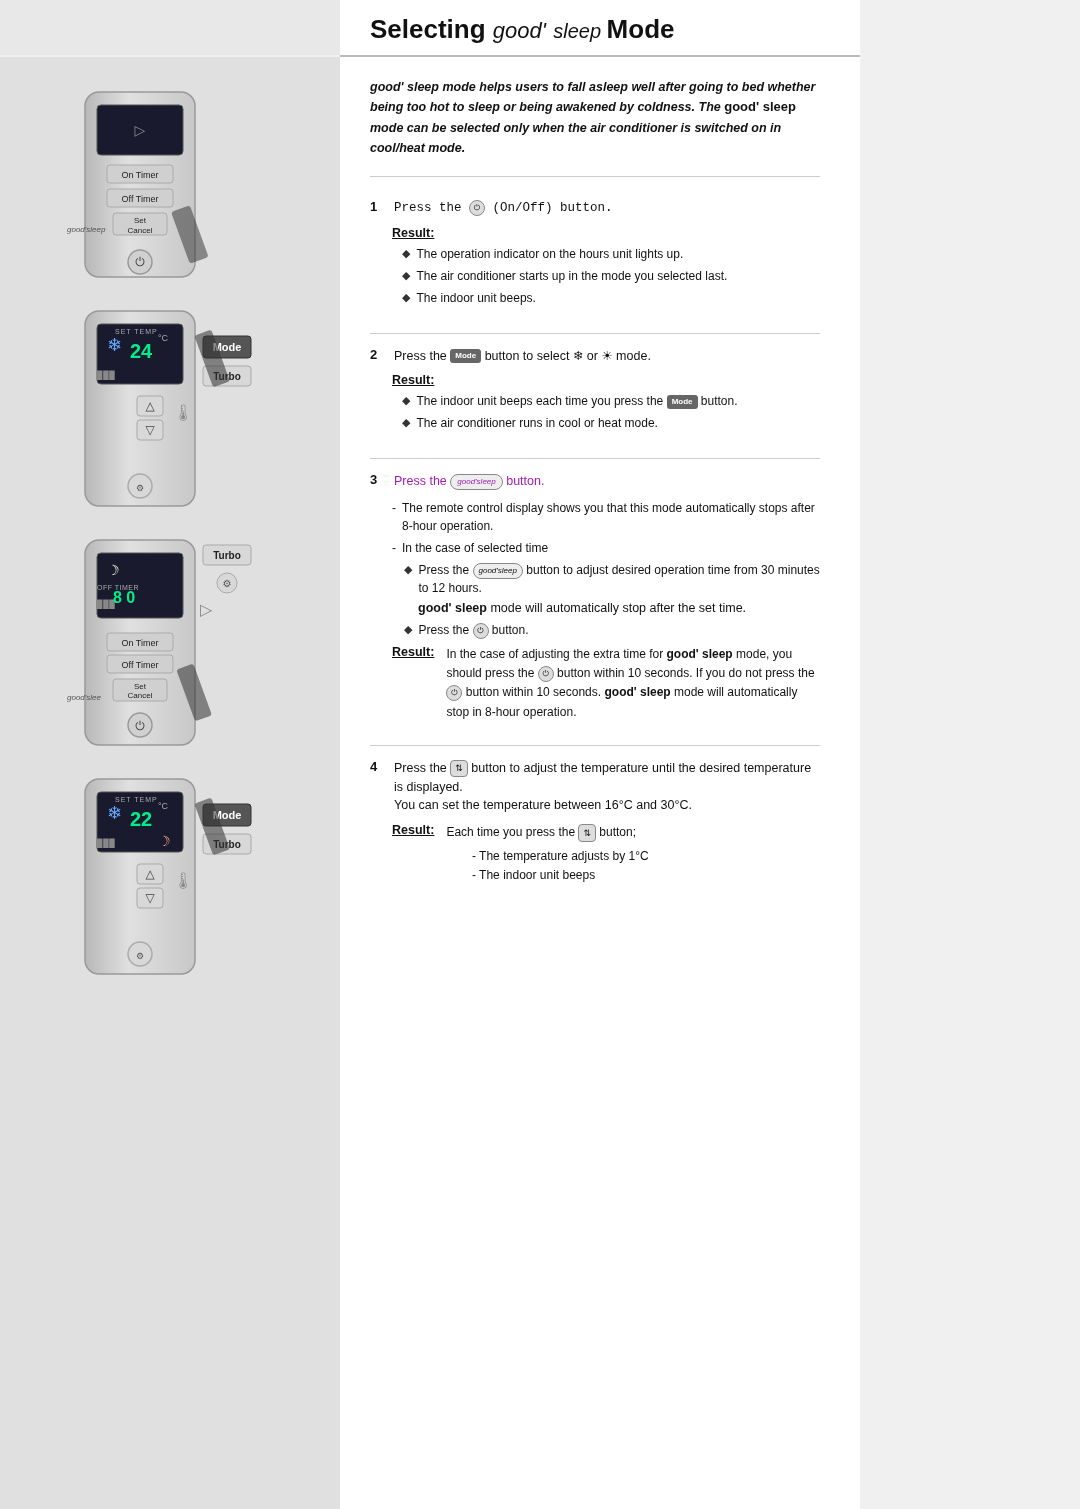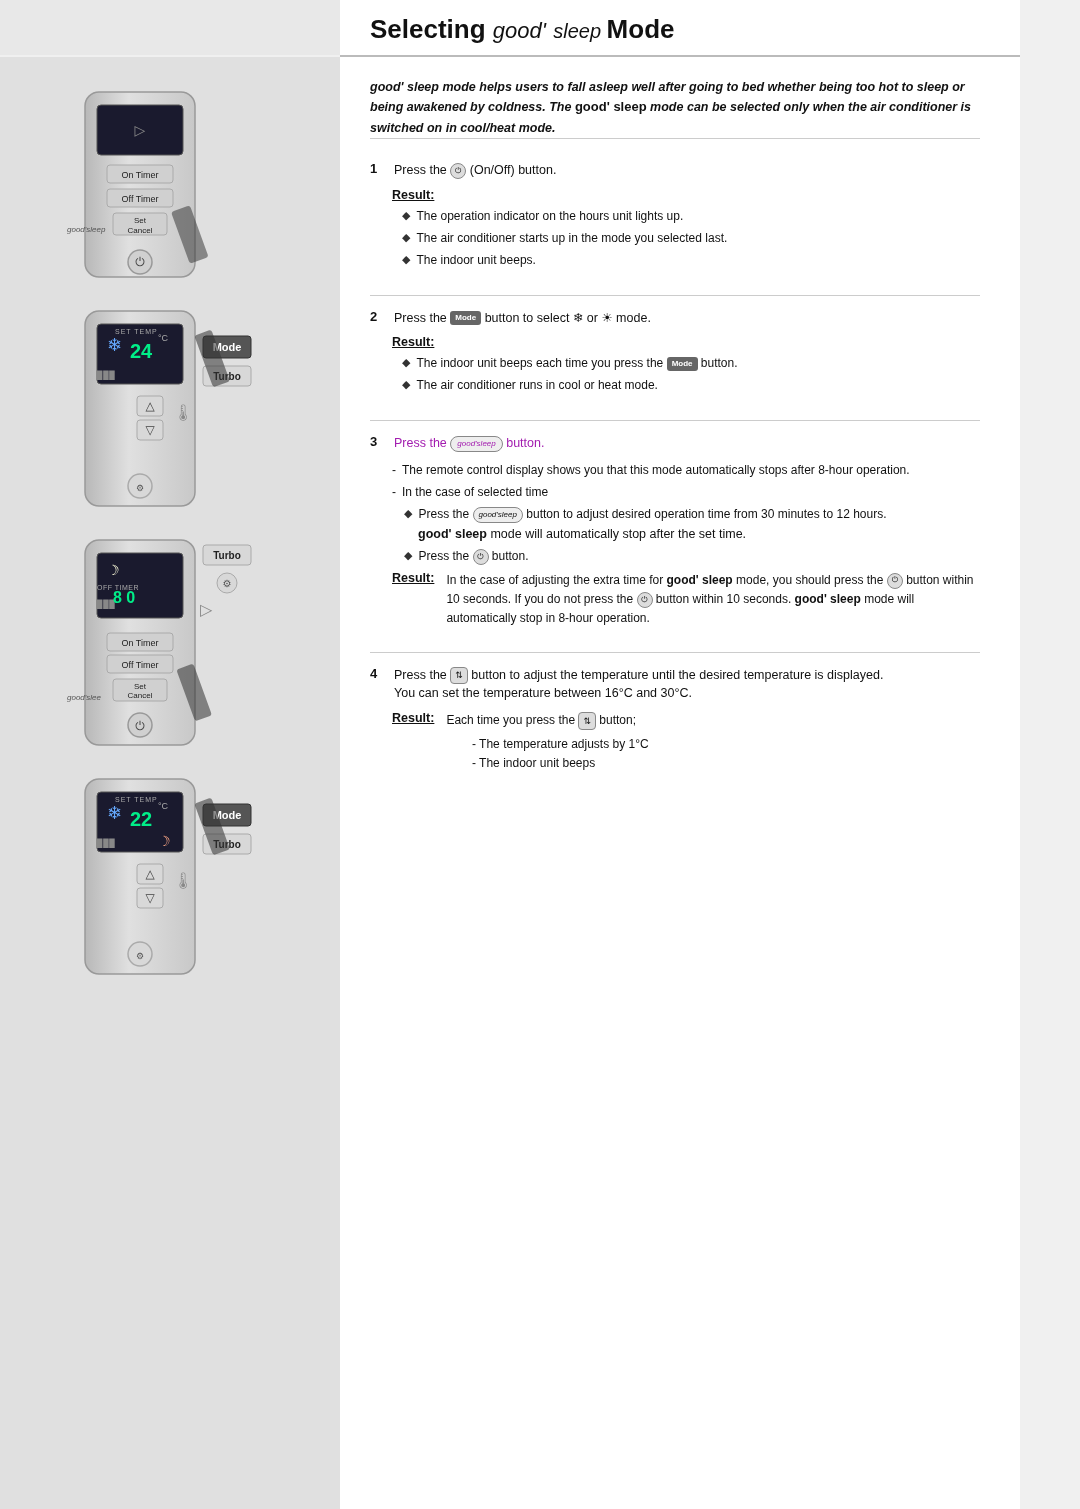--- a/index.html
+++ b/index.html
@@ -7,21 +7,21 @@
       font-family: Arial, sans-serif;
       background: #f0f0f0;
       width: 1080px;
       min-height: 1509px;
       display: flex;
       flex-direction: column;
     }
 
     .page-container {
       background: #f0f0f0;
-      width: 1020px;
+      width: 860px;
       min-height: 1509px;
       display: flex;
       flex-direction: column;
     }
 
     
     .main-layout {
       display: flex;
       flex: 1;
     }
@@ -229,28 +229,28 @@
           <text x="85" y="185" text-anchor="middle" fill="#555" font-size="9">⚙</text>
 
           <rect x="148" y="25" width="18" height="55" rx="3" fill="rgba(50,50,50,0.55)" transform="rotate(-20, 157, 52)"></rect>
         </svg>
       </div>
 
     </div>
 
     <div style="flex:1; background:white; padding: 20px 40px 20px 30px; overflow:visible;">
 
-      <div style="font-size:12.5px; font-weight:bold; font-style:italic; line-height:1.6; margin-bottom:22px; color:#111; border-bottom: 1px solid #ccc; ">
+      <div style="font-size:12.5px; font-weight:bold; font-style:italic; line-height:1.6; margin-bottom:22px; color:#111; border-bottom: 1px solid #ccc; padding-bottom: 18px;">
         <span style="font-style:italic;">good' sleep <em>mode helps users to fall asleep well after going to bed whether being too hot to sleep or being awakened by coldness. The </em></span><span style="font-weight:900; font-style:normal; font-size:13px;">good' sleep</span><em style="font-style:italic;"> mode can be selected only when the air conditioner is switched on in cool/heat mode.</em>
       </div>
 
       <div style="border-bottom:1px solid #ccc; padding-bottom:22px; margin-bottom:5px;">
         <div style="display:flex; align-items:flex-start; margin-bottom:8px;">
           <span style="font-size:13px; font-weight:bold; min-width:18px; margin-right:6px; color:#111;">1</span>
-          <span style="font-size:12.5px; color:#111; line-height:1.5;">
+          <span style="font-size:12.5px; color:#111; line-height:1.5;font-family:Liberation Mono, monospace;">
             Press the <span style="display:inline-flex;align-items:center;justify-content:center;border:1px solid #888;border-radius:50%;width:16px;height:16px;font-size:8px;background:#ddd;vertical-align:middle;">⏻</span> (On/Off) button.
           </span>
         </div>
         <div style="margin-left:22px;">
           <div style="display:flex; align-items:flex-start; margin-bottom:5px;">
             <span style="font-size:12.5px; font-weight:bold; text-decoration:underline; margin-right:8px; white-space:nowrap; color:#111;">Result:</span>
           </div>
           <div style="display:flex; align-items:flex-start; margin-bottom:4px; font-size:12px; color:#111; line-height:1.5; margin-left:10px;">
             <span style="margin-right:6px; color:#333; font-size:11px; flex-shrink:0;">◆</span>
             <span>The operation indicator on the hours unit lights up.</span>

